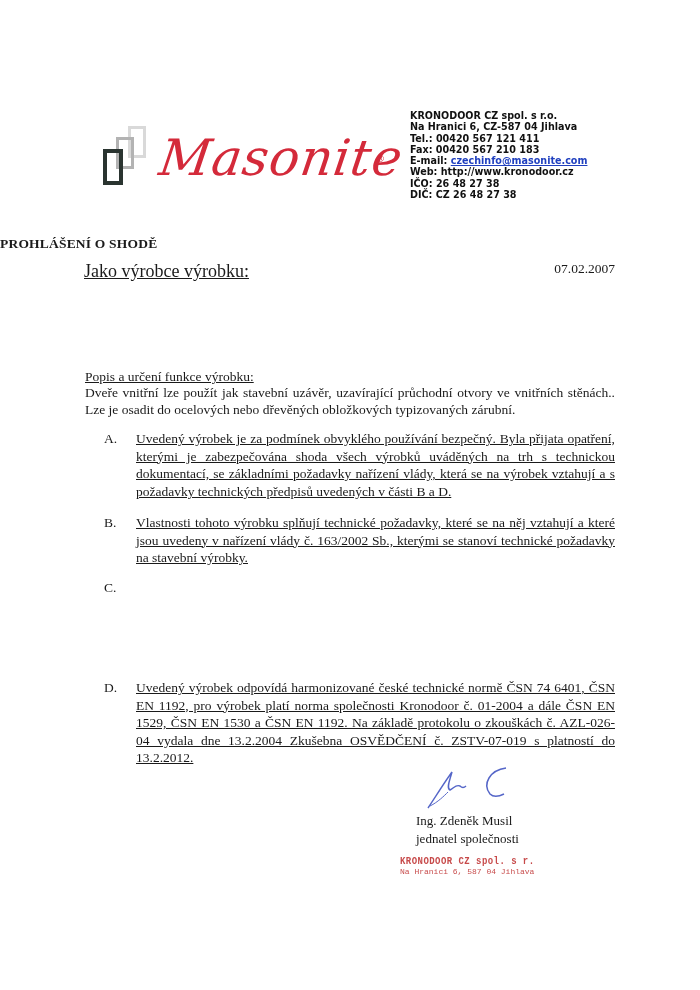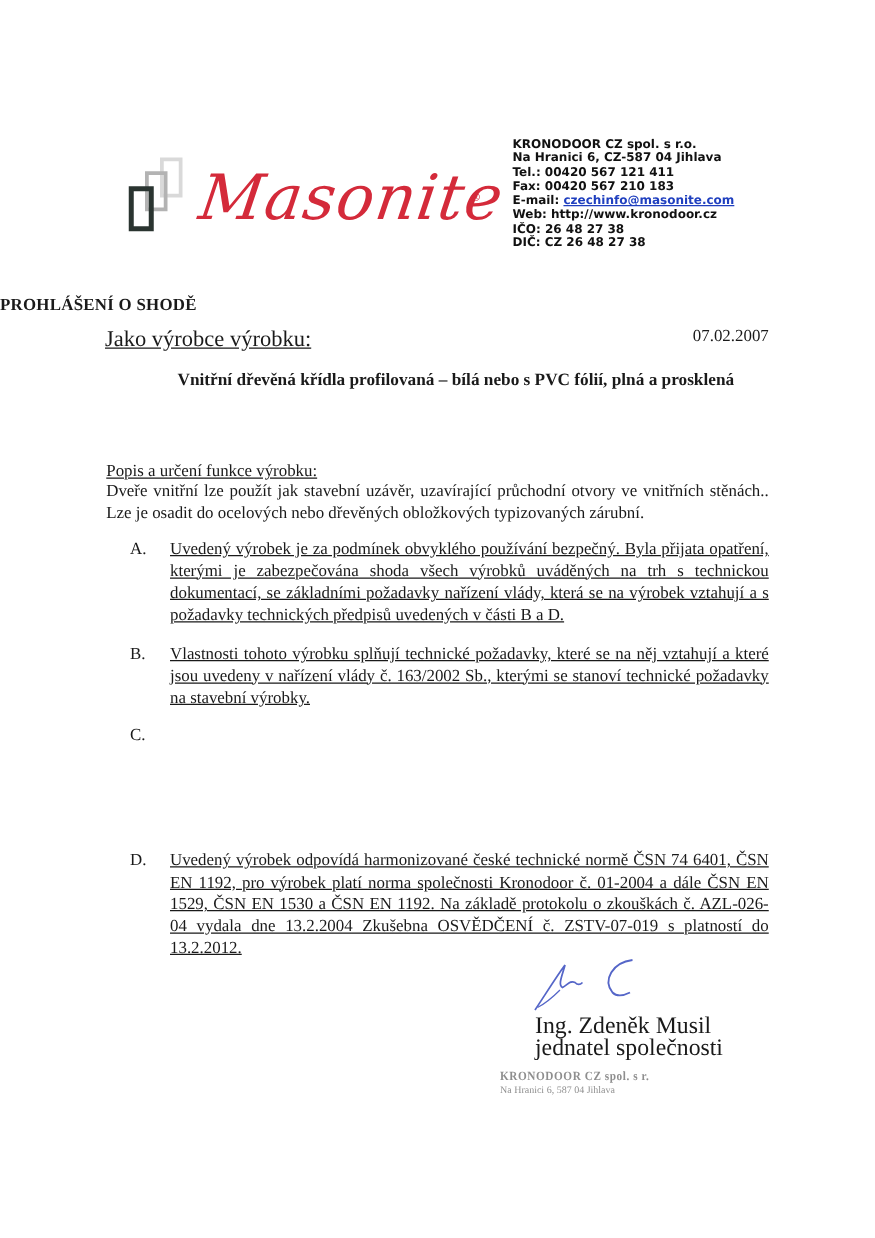--- a/index.html
+++ b/index.html
@@ -33,23 +33,23 @@
 
   .item { position:absolute; left:104px; width:511px; font-size:13.5px; line-height:17.6px; text-align:justify; }
   .item .letter { position:absolute; left:0; top:0; }
   .item .body { margin-left:32px;text-decoration:underline; }
   .itemA { top:430px; }
   .itemB { top:514px; }
   .itemC { top:579px; }
   .itemD { top:679px; }
 
   .signature { position:absolute; left:420px; top:762px; width:120px; height:50px; }
-  .signer { position:absolute; left:428px; top:812px; font-size:19px; line-height:18px; }
+  .signer { position:absolute; left:416px; top:812px; font-size:13px; line-height:18px; }
 
-  .stamp { position:absolute; left:400px; top:856px; font-family:Liberation Serif, serif; color:#737373; opacity:0.8; }
+  .stamp { position:absolute; left:400px; top:856px; font-family:Liberation Mono, monospace; color:#b91c1c; opacity:0.8; }
   .stamp .l1 { font-weight:bold; font-size:10px; letter-spacing:0.5px; transform:scaleX(0.9); transform-origin:left; }
   .stamp .l2 { font-size:8px; }
 </style>
 </head>
 <body>
 
 <div class="logo">
   <div class="sq sq1"></div>
   <div class="sq sq2"></div>
   <div class="sq sq3"></div>
@@ -67,21 +67,20 @@
   <div class="row">IČO: 26 48 27 38</div>
   <div class="row">DIČ: CZ 26 48 27 38</div>
 </div>
 
 <div class="title serif">PROHLÁŠENÍ  O SHODĚ</div>
 
 <div class="intro serif">Jako výrobce výrobku:</div>
 <div class="date serif">07.02.2007</div>
 
 <div class="products serif">
-  <div>Vnitřní dřevěná křídla profilovaná – bílá nebo s PVC fólií, plná a prosklená</div>
 </div>
 
 <div class="popis-label serif">Popis a určení funkce výrobku:</div>
 <div class="popis-text serif">Dveře vnitřní lze použít jak stavební uzávěr, uzavírající průchodní otvory ve vnitřních stěnách.. Lze je osadit do ocelových nebo dřevěných obložkových typizovaných zárubní.</div>
 
 <div class="item itemA serif">
   <span class="letter">A.</span>
   <div class="body">Uvedený výrobek je za podmínek obvyklého používání bezpečný. Byla přijata opatření, kterými je zabezpečována shoda všech výrobků uváděných na trh s technickou dokumentací, se základními požadavky nařízení vlády, která se na výrobek vztahují a s požadavky technických předpisů uvedených v části B a D.</div>
 </div>
 

